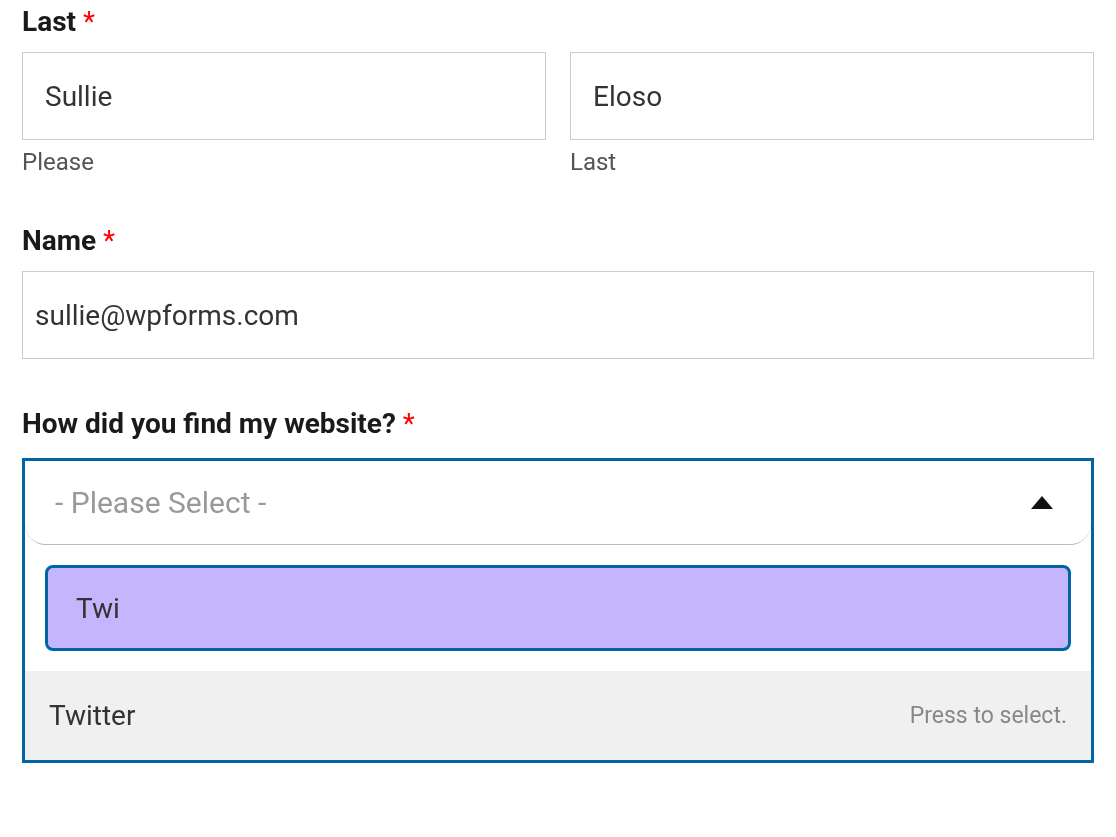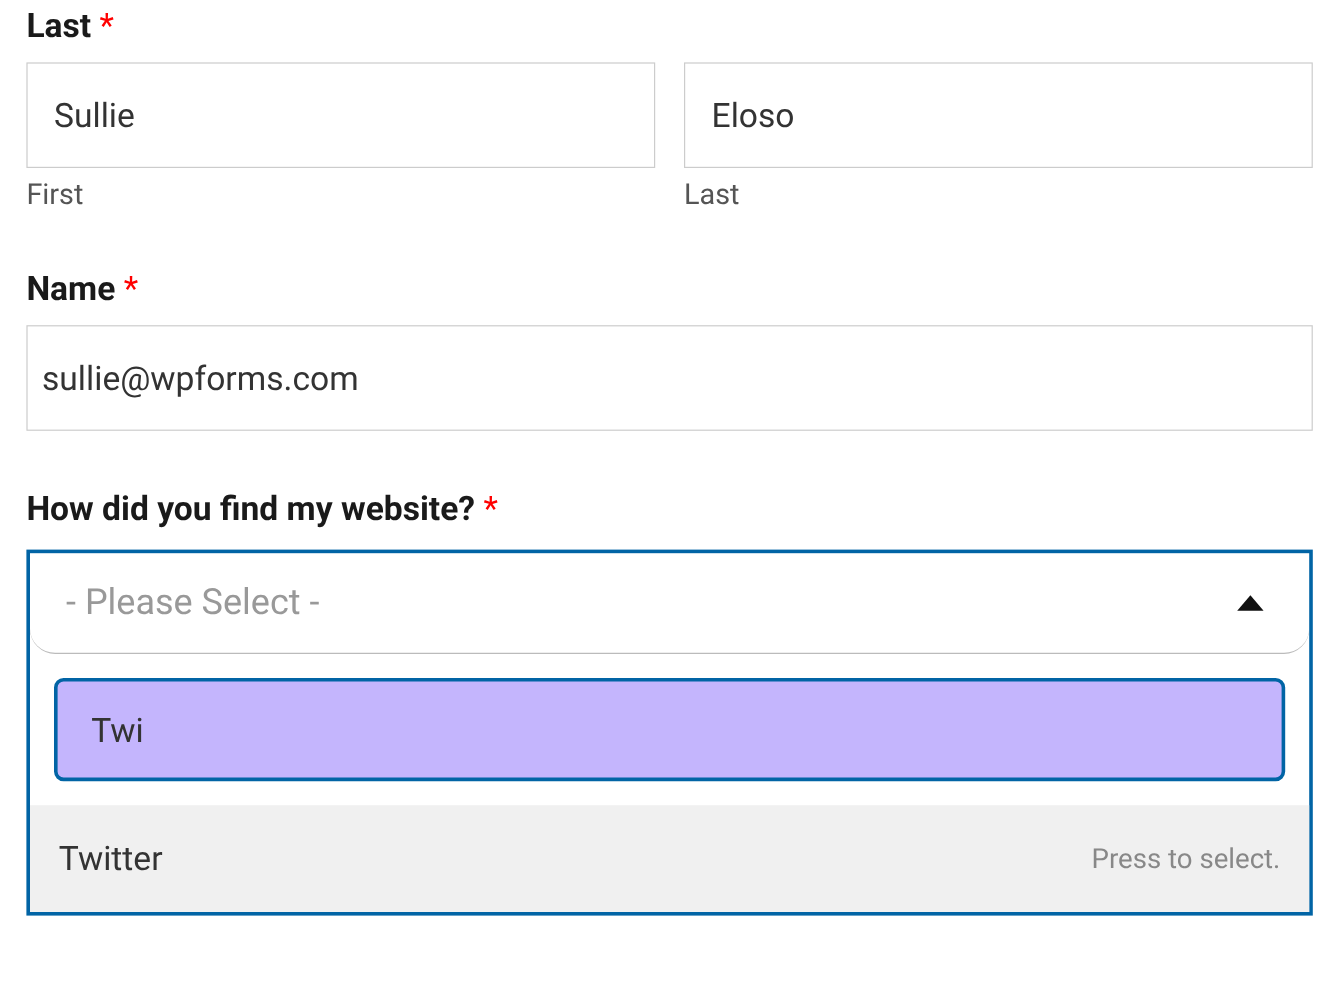--- a/index.html
+++ b/index.html
@@ -150,21 +150,21 @@
 <div class="form-wrap">
 
   <div class="field-block">
     <label class="field-label">
       <span>Last</span>
       <span class="required">*</span>
     </label>
     <div class="row">
       <div class="col">
         <input type="text" class="text-input" value="Sullie" style="">
-        <span class="sublabel">First</span>
+        <span class="sublabel">Please</span>
       </div>
       <div class="col">
         <input type="text" class="text-input" value="Eloso" style="">
         <span class="sublabel">Last</span>
       </div>
     </div>
   </div>
 
   <div class="field-block">
     <label class="field-label">

